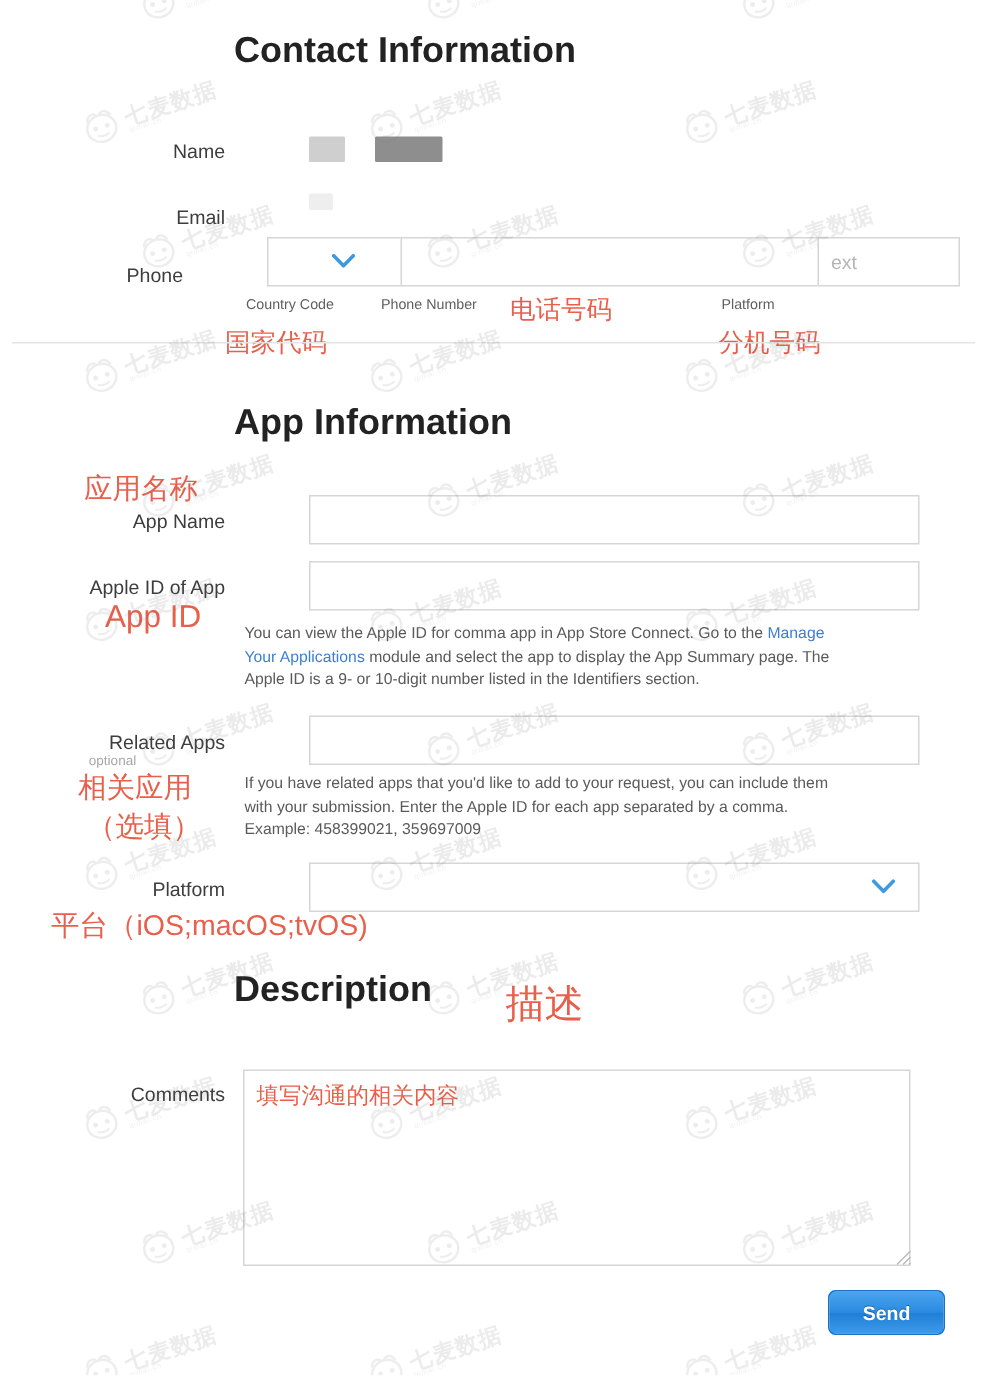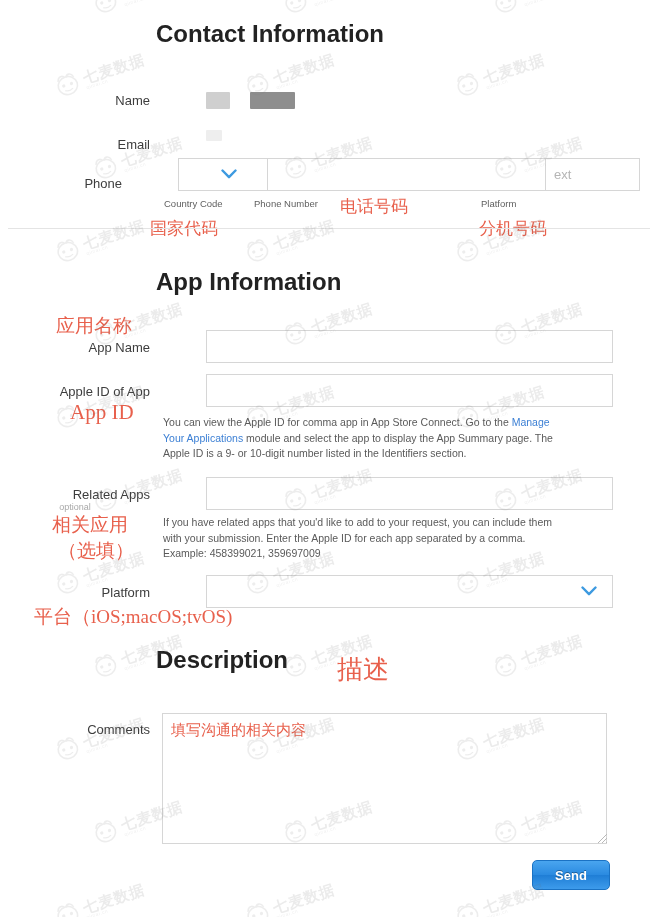--- a/index.html
+++ b/index.html
@@ -129,38 +129,39 @@
     width: 78px; height: 30px;
     border: 1px solid #1a72c4;
     border-radius: 5px;
     background: linear-gradient(180deg, #49a5ef 0%, #2a8ae0 50%, #1f7ed6 51%, #3d9beb 100%);
     color: #fff;
     font-size: 13px;
     font-weight: bold;
     text-shadow: 0 -1px 0 rgba(0,0,0,0.35);
     cursor: pointer;
     font-family: "Liberation Sans", sans-serif;
+    margin-left: 20px;
   }
 
   textarea.inp {
     height: auto;
     resize: none;
     padding: 6px 8px;
     line-height: 20px;
     font-size: 15px;
   }
   .resize-handle {
     position: absolute;
     width: 12px; height: 12px;
     pointer-events: none;
   }
   .ann {
     position: absolute;
     color: #e8604c;
-    font-family: Liberation Serif, serif;
+    font-family: Liberation Sans, sans-serif;
     white-space: nowrap;
   }
 </style>
 </head>
 <body>
 
 <div id="watermarks">
     <div class="wm" style="left: 93px; top: -8px;">
       <span class="wm-face"><svg viewBox="0 0 32 32" width="26" height="26">
           <ellipse cx="16" cy="18" rx="12" ry="11" fill="none" stroke="#7a7a7a" stroke-width="2"></ellipse>

